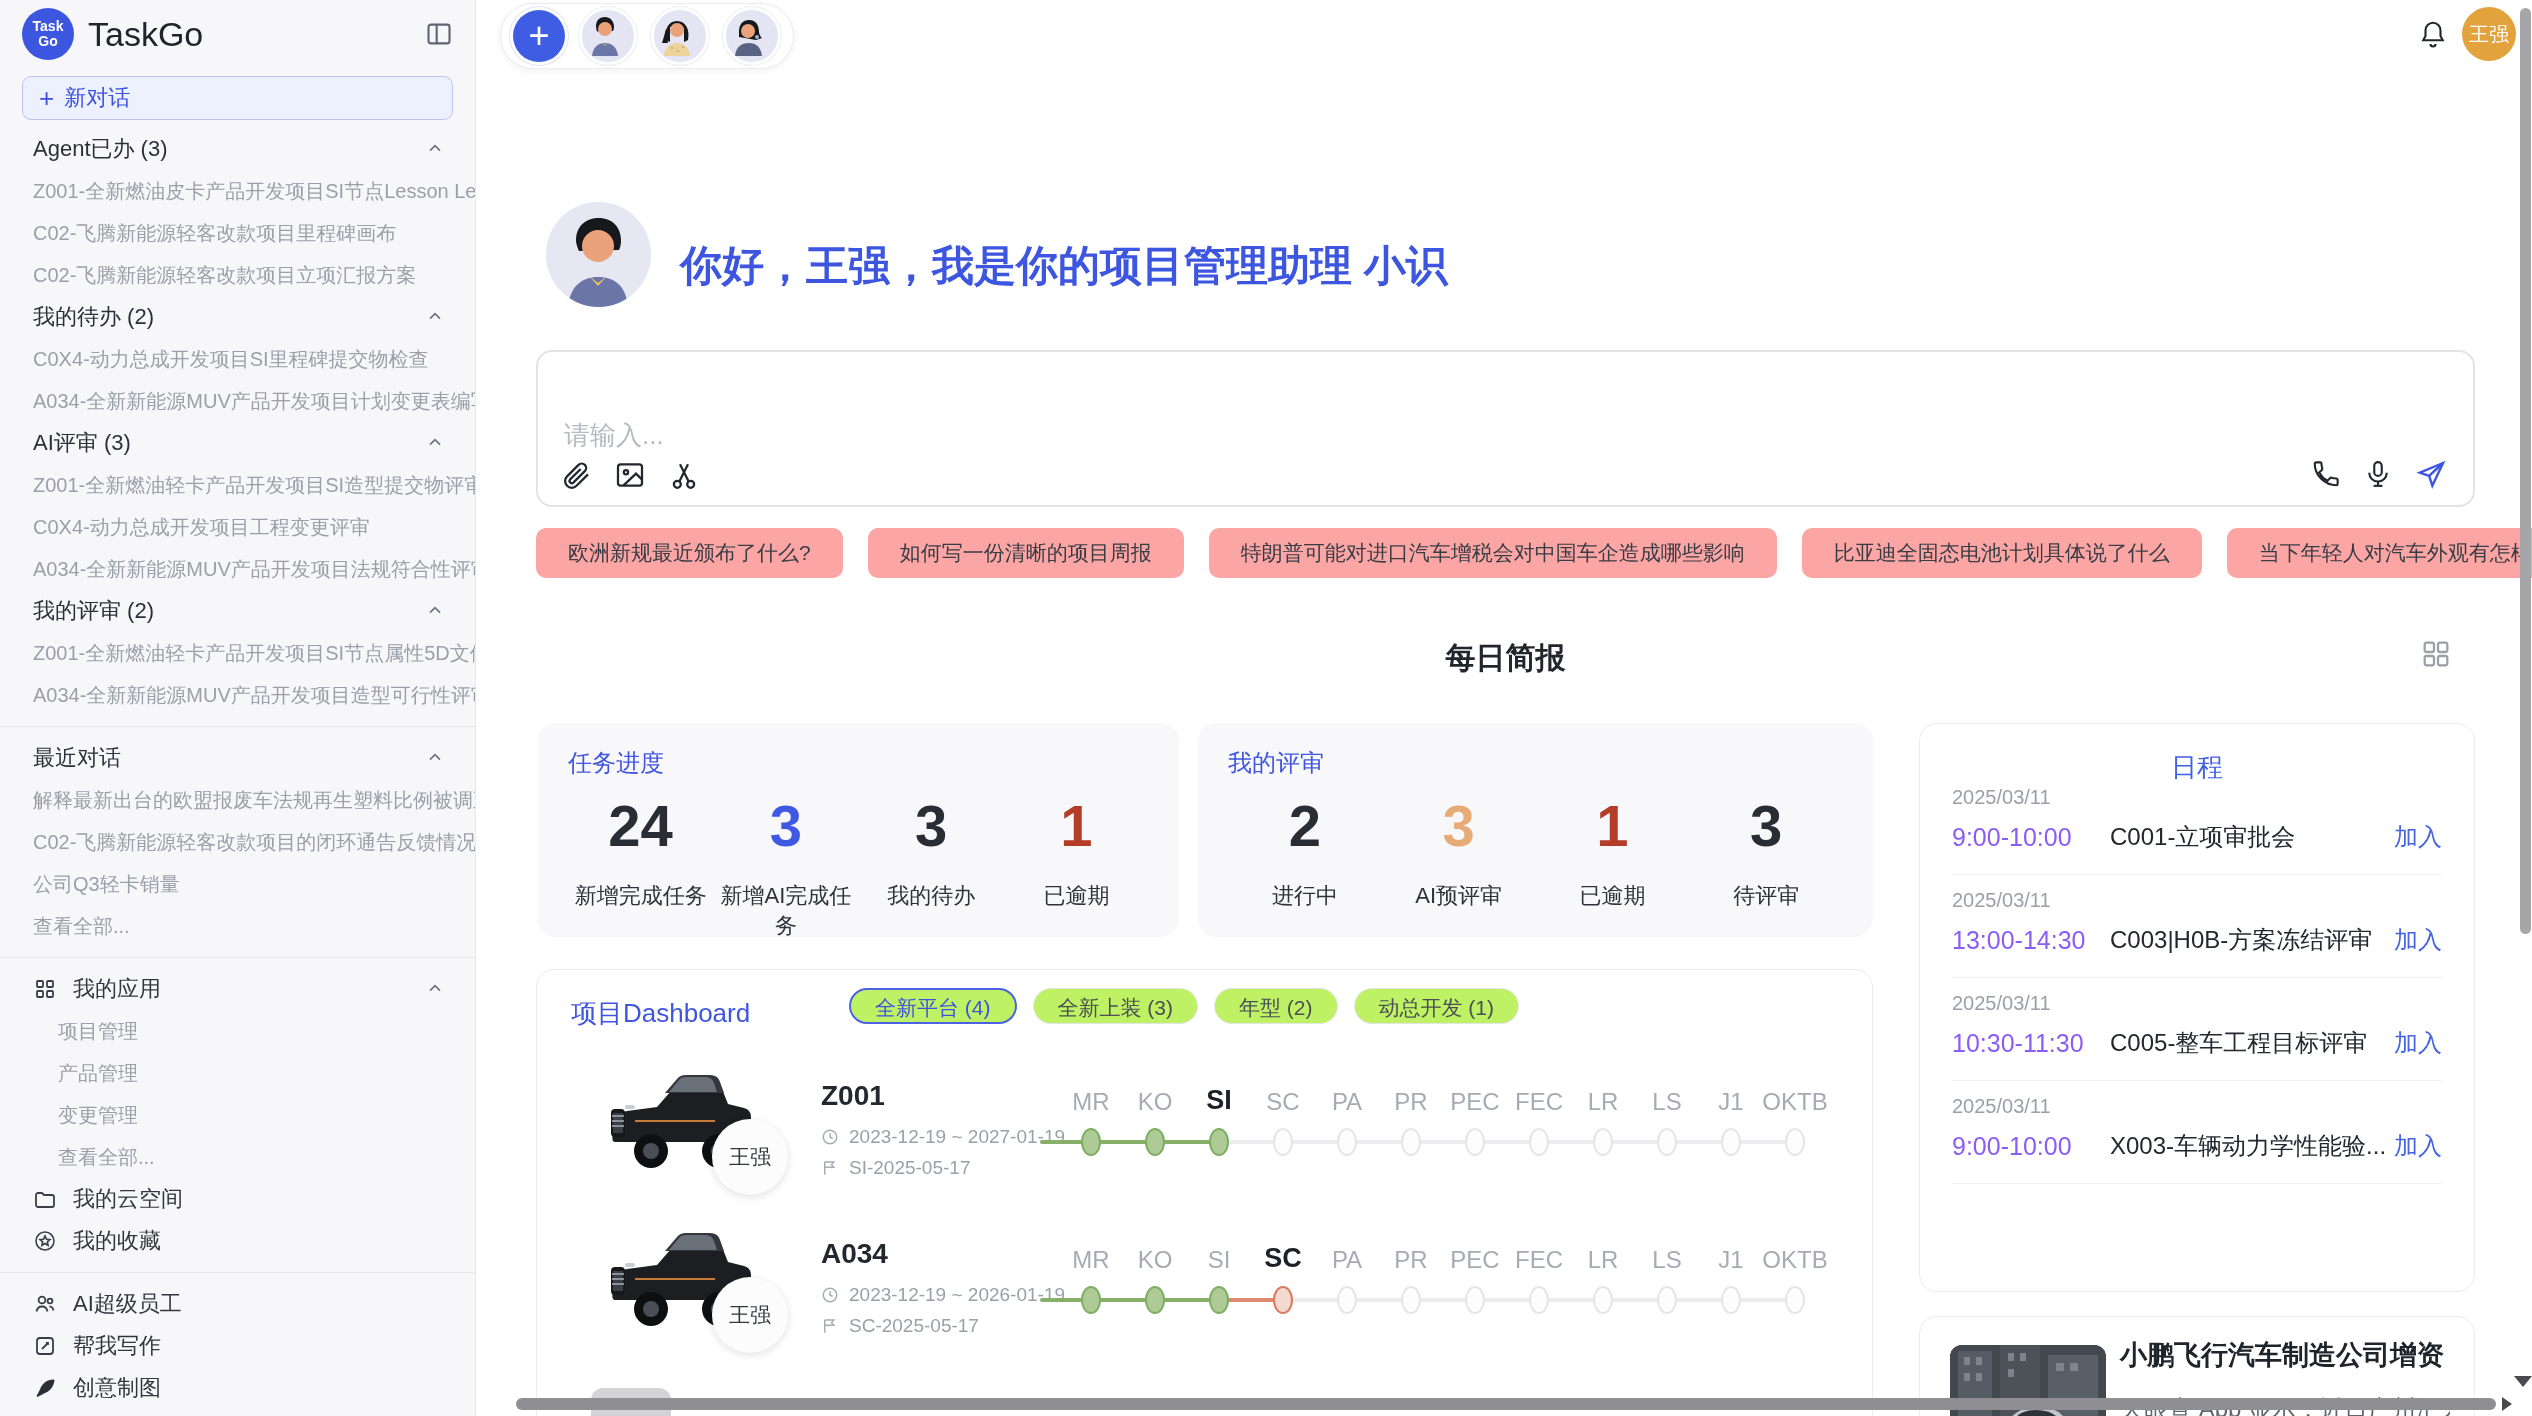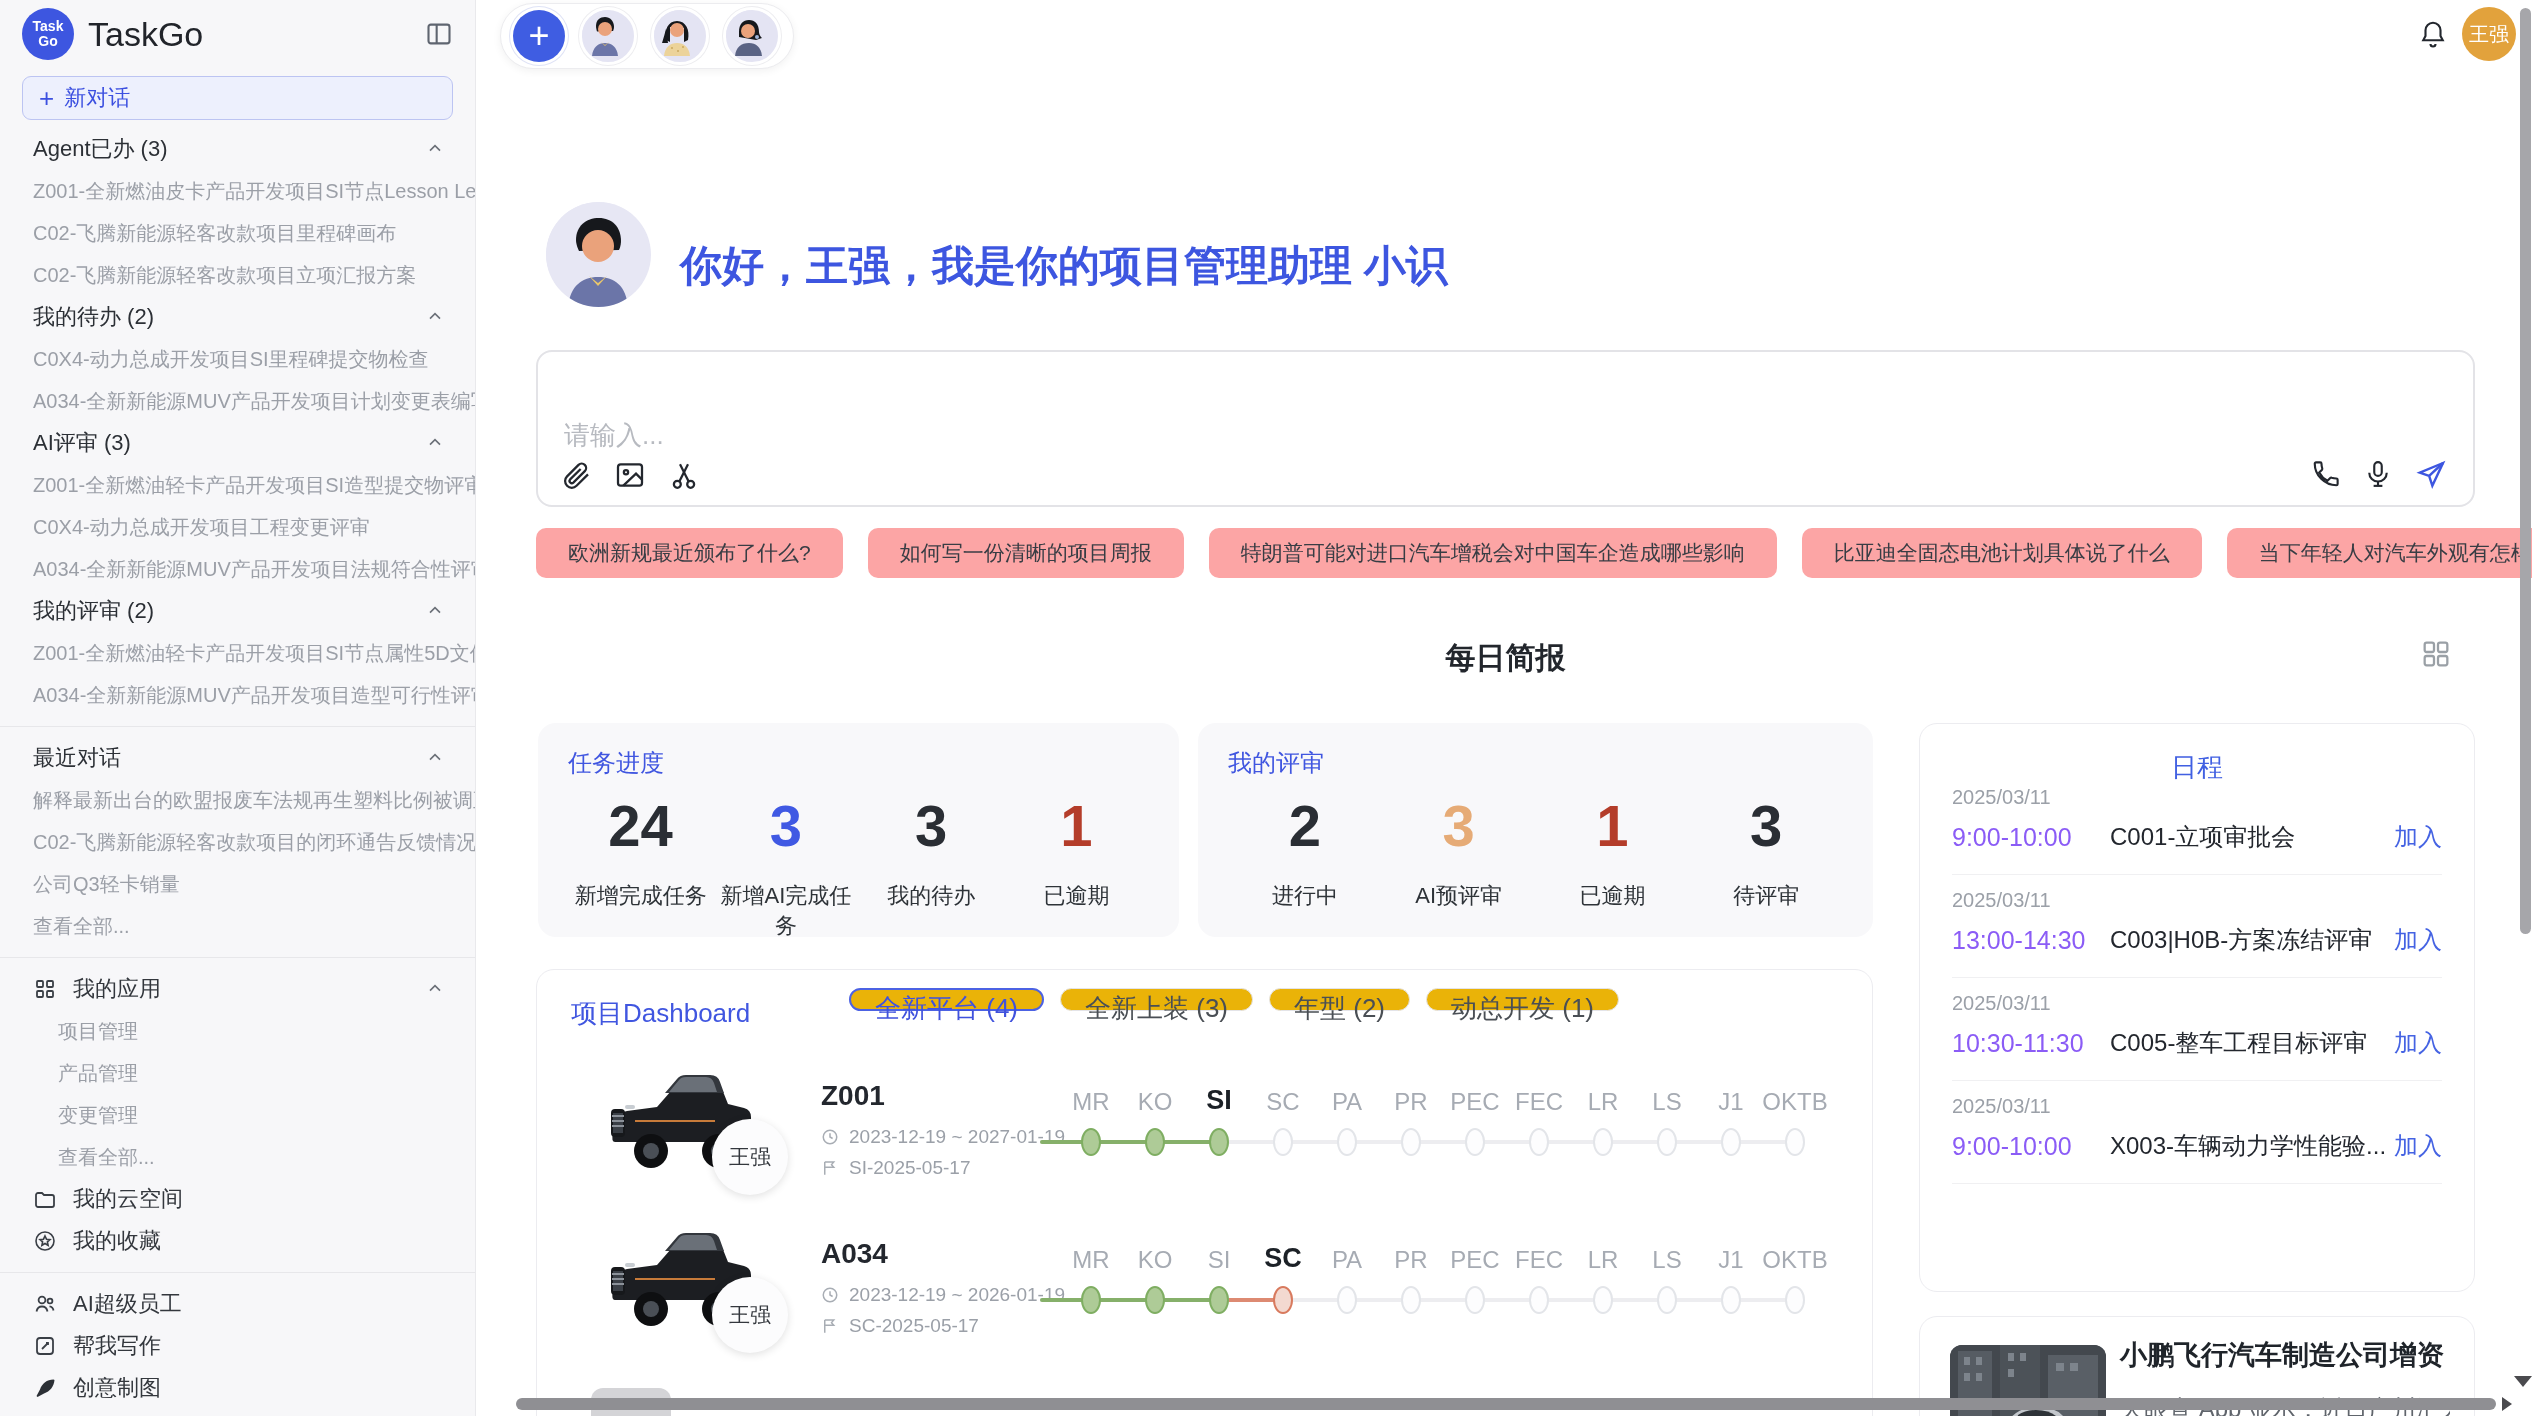--- a/index.html
+++ b/index.html
@@ -56,21 +56,21 @@
   .stat-value{font-size:58px;font-weight:600;color:#2a2e34;line-height:66px;}
   .stat-value.blue{color:#4059e3;}
   .stat-value.red{color:#b43d2a;}
   .stat-value.orange{color:#e6ab76;}
   .stat-label{font-size:22px;color:#2e3338;margin-top:22px;}
 
   
   .dash-card{position:absolute;left:536px;top:969px;width:1337px;height:480px;background:#fff;border:1px solid #ececf0;border-radius:18px;box-sizing:border-box;overflow:hidden;}
   .dash-title{position:absolute;left:34px;top:26px;font-size:26px;color:#4056e0;}
   .dash-tabs{position:absolute;left:312px;top:18px;display:flex;gap:16px;}
-  .tab{height:23px;line-height:38px;padding:0 24px;border:1px solid #e4e4e8;border-radius:21px;font-size:26px;color:#4a4f55;background:#eab308;box-sizing:border-box;white-space:nowrap;}
+  .tab{height:36px;line-height:38px;padding:0 24px;border:1px solid #e4e4e8;border-radius:21px;font-size:21px;color:#4a4f55;background:#bef264;box-sizing:border-box;white-space:nowrap;}
   .tab.sel{border:2px solid #4c62e3;color:#4052dd;line-height:36px;}
   .proj-row{position:absolute;left:0;width:100%;height:150px;}
   .car-box{position:absolute;left:58px;top:9px;width:162px;height:126px;border-radius:10px;overflow:hidden;background:#fff;}
   .owner-chip{position:absolute;left:175px;top:69px;width:76px;height:76px;border-radius:50%;background:#fcfcfd;box-shadow:0 2px 8px rgba(0,0,0,.12);display:flex;align-items:center;justify-content:center;font-size:21px;color:#33373d;}
   .proj-code{position:absolute;left:284px;top:30px;font-size:28px;font-weight:700;color:#23272e;}
   .proj-meta{position:absolute;left:284px;display:flex;align-items:center;gap:10px;font-size:19px;color:#9ba0a8;white-space:nowrap;}
   .meta-icon{width:18px;height:18px;}
   .ms-strip{position:absolute;left:523px;top:38px;width:766px;height:110px;}
   .ms-label{position:absolute;top:0;transform:translateX(-50%);font-size:24px;color:#a6abb3;}
   .ms-label.cur{font-size:27px;color:#1c2127;font-weight:700;top:-3px;}

